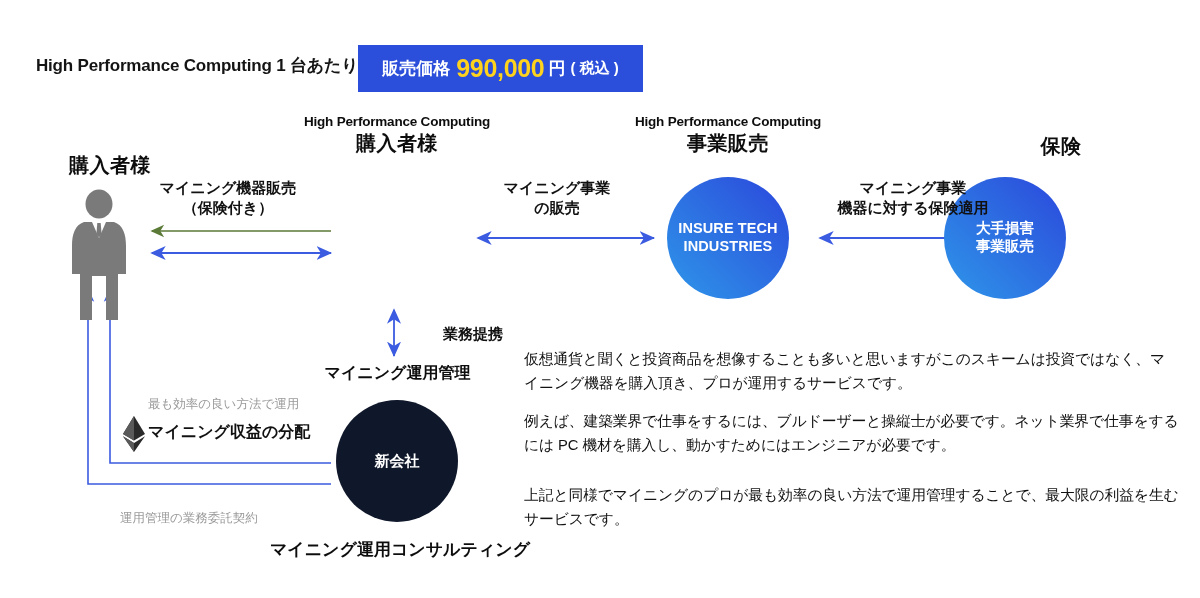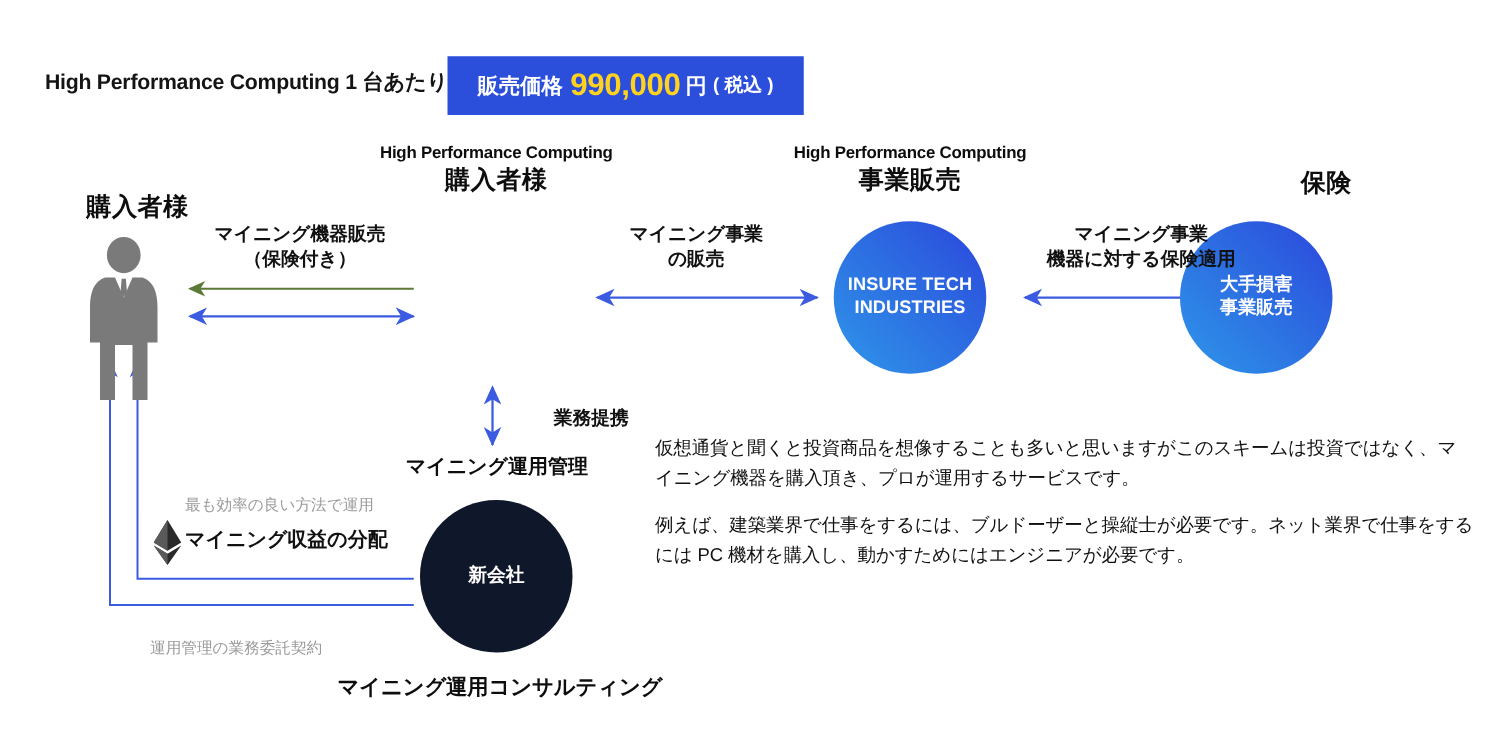--- a/index.html
+++ b/index.html
@@ -136,21 +136,21 @@
 
   
   .arrowlabel {
     text-align: center;
     white-space: nowrap;
     font-size: 15px;
     font-weight: 600;
     color: #111111;
     line-height: 1.32;
   }
-  #lbl-equip-sale { left: 150px; top: 178px; width: 180px; }
+  #lbl-equip-sale { left: 138px; top: 178px; width: 180px; }
   #lbl-biz-sale   { left: 477px; top: 178px; width: 160px; }
   #lbl-insurance-apply { left: 818px; top: 178px; width: 190px; }
   #lbl-alliance {
     left: 407px; top: 325px;
     font-size: 15px; font-weight: 600; color: #111111;
     white-space: nowrap;
     margin-left: 36px;
   }
   .faint {
     font-size: 12.5px;
@@ -303,14 +303,15 @@
   <div class="abs" id="lbl-alliance">業務提携</div>
 
   <div class="abs faint" id="lbl-efficient">最も効率の良い方法で運用</div>
 
   <div class="abs" id="lbl-revenue">マイニング収益の分配</div>
 
   <div class="abs faint" id="lbl-contract">運用管理の業務委託契約</div>
 
   <div class="abs para" id="para-1">仮想通貨と聞くと投資商品を想像することも多いと思いますがこのスキームは投資ではなく、マイニング機器を購入頂き、プロが運用するサービスです。</div>
   <div class="abs para" id="para-2">例えば、建築業界で仕事をするには、ブルドーザーと操縦士が必要です。ネット業界で仕事をするには PC 機材を購入し、動かすためにはエンジニアが必要です。</div>
+  <div class="abs para" id="para-3">上記と同様でマイニングのプロが最も効率の良い方法で運用管理することで、最大限の利益を生むサービスです。</div>
 
 </div>
 
 </body></html>

